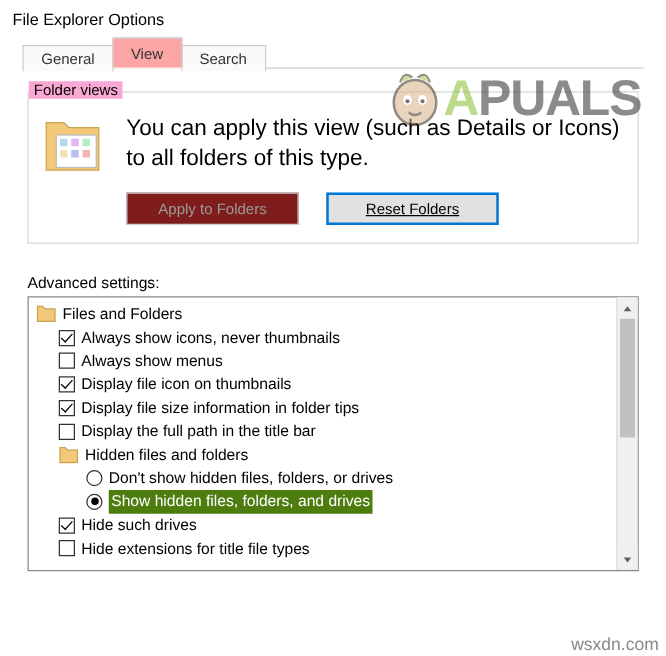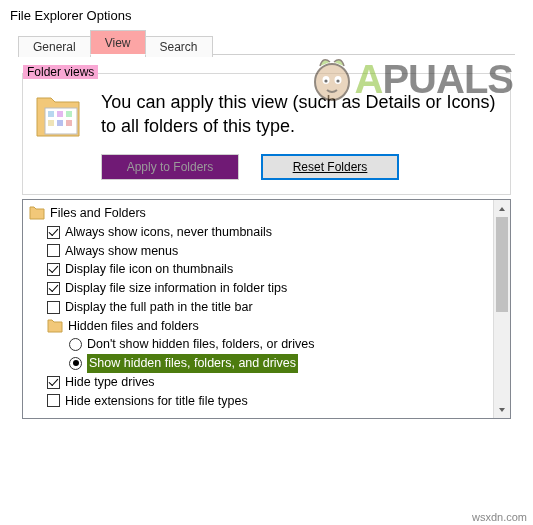--- a/index.html
+++ b/index.html
@@ -83,21 +83,21 @@
     font-size: 12px;
     background: #e1e1e1;
     border: 1px solid #adadad;
     padding: 5px 0;
     width: 138px;
     text-align: center;
     cursor: pointer;
   }
   .btn.disabled {
     color: #9a9a9a;
-    background: #701a75;
+    background: #7f1d1d;
     border-color: #d0d0d0;
     cursor: default;
   }
   .btn.focus {
     border: 2px solid #0078d7;
     padding: 4px 0;
     text-decoration: underline;
   }
   .adv-label { margin-top: 24px; font-size: 12.5px; }
   .tree-wrap {
@@ -182,21 +182,21 @@
     letter-spacing: -1px;
     display: flex;
     align-items: center;
     pointer-events: none;
   }
   .watermark .hl { color: #87be30; }
   .watermark-icon { width: 54px; height: 54px; margin-right: -4px; }
   .attrib {
     position: absolute;
     bottom: 2px; right: 6px;
-    font-size: 11px;
+    font-size: 14px;
     color: #888;
     margin-left: 39px;
   }
 </style>
 </head>
 <body>
 
 <div class="title-bar">File Explorer Options</div>
 
 <div class="tabs">
@@ -223,20 +223,21 @@
         </svg>
       </div>
       <div class="fv-text">You can apply this view (such as Details or Icons) to all folders of this type.</div>
     </div>
     <div class="button-row">
       <button class="btn disabled">Apply to Folders</button>
       <button class="btn focus">Reset Folders</button>
     </div>
   </div>
 
+  <div class="adv-label">Advanced settings:</div>
 
   <div class="tree-wrap">
     <div class="tree">
       <div class="row">
         <svg class="mini-folder" viewBox="0 0 16 14">
             <path d="M1 4 L1 13 L15 13 L15 3 L7 3 L5 1 L1 1 Z" fill="#f2c879" stroke="#caa24b"></path>
           </svg>
         <span>Files and Folders</span>
       </div>
       <div class="row indent1">
@@ -268,21 +269,21 @@
       <div class="row indent2">
         <span class="radio"></span>
         <span>Don't show hidden files, folders, or drives</span>
       </div>
       <div class="row indent2">
         <span class="radio checked"></span>
         <span class="selected-label">Show hidden files, folders, and drives</span>
       </div>
       <div class="row indent1">
         <span class="checkbox checked"></span>
-        <span>Hide type drives</span>
+        <span>Hide such drives</span>
       </div>
       <div class="row indent1">
         <span class="checkbox"></span>
         <span>Hide extensions for title file types</span>
       </div>
     </div>
     <div class="scrollbar">
       <div class="sb-btn">
         <svg viewBox="0 0 8 8">
             <path d="M1 6 L4 2 L7 6 Z" fill="#606060"></path>

